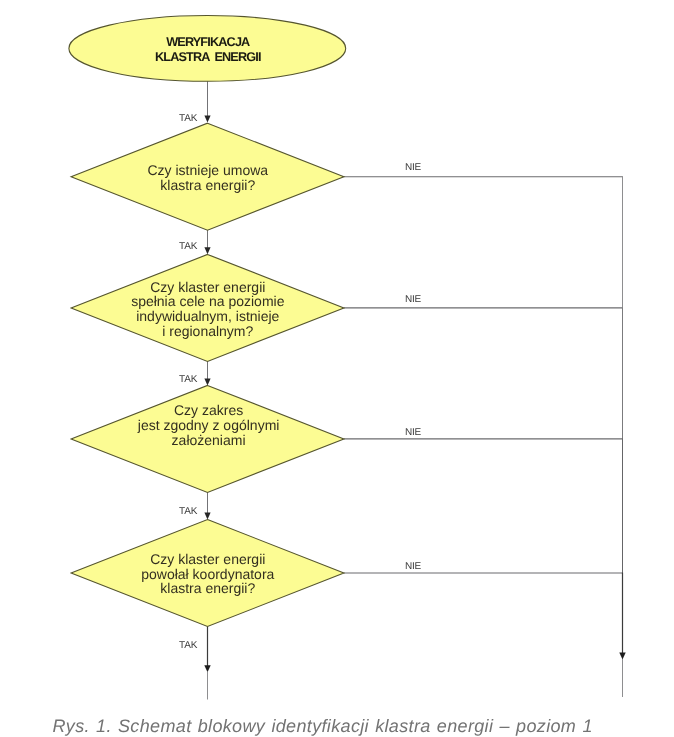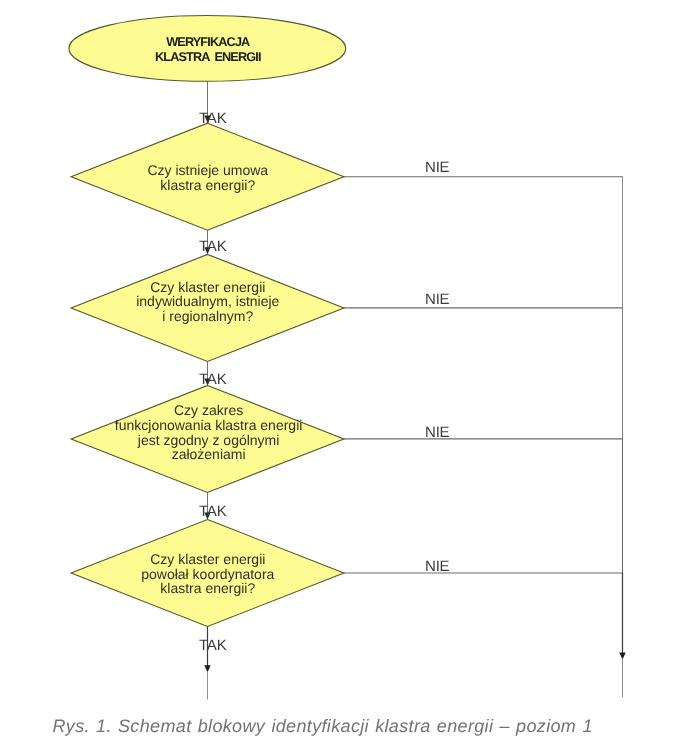--- a/index.html
+++ b/index.html
@@ -17,21 +17,21 @@
              color:#332f20;font-size:14px;font-size:0;
              transform:translateX(-50%);pointer-events:none;}
   .node-text>div{line-height:14.7px;height:14.7px;font-size:14px;
                  white-space:pre;}
   .start-text{position:absolute;text-align:center;white-space:normal;
               color:#1b1b12;font-size:0;font-weight:bold;
               transform:translateX(-50%);}
   .start-text>div{line-height:15px;height:15px;font-size:12.7px;
                   letter-spacing:-0.85px;word-spacing:2.6px;white-space:pre;}
   .edge-label{position:absolute;white-space:pre;color:#3b3b3b;
-              font-size:15px;letter-spacing:-0.2px;line-height:11px;margin-left:20px;}
+              font-size:10px;letter-spacing:-0.2px;line-height:11px;}
   .caption{position:absolute;white-space:pre;color:#737373;
            font-size:18px;font-style:italic;letter-spacing:0.35px;
            word-spacing:0.85px;line-height:17px;}
 </style>
 </head>
 <body>
 
 <div id="stage">
 
   <svg id="chart" width="674" height="737" viewBox="0 0 674 737">
@@ -87,27 +87,27 @@
       <div>KLASTRA ENERGII</div>
     </div>
 
     <div class="node-text" style="left:207.8px;top:163.4px;">
       <div>Czy istnieje umowa</div>
       <div>klastra energii?</div>
     </div>
 
     <div class="node-text" style="left:207.8px;top:279.7px;">
       <div>Czy klaster energii</div>
+      <div>spełnia cele na poziomie</div>
       <div>indywidualnym, istnieje</div>
       <div>i regionalnym?</div>
     </div>
 
     <div class="node-text" style="left:208.6px;top:403.4px;text-align:center;">
       <div>Czy zakres</div>
-      <div>funkcjonowania klastra energii</div>
       <div>jest zgodny z ogólnymi</div>
       <div>założeniami</div>
     </div>
 
     <div class="node-text" style="left:207.8px;top:551.9px;">
       <div>Czy klaster energii</div>
       <div>powołał koordynatora</div>
       <div>klastra energii?</div>
     </div>
 

